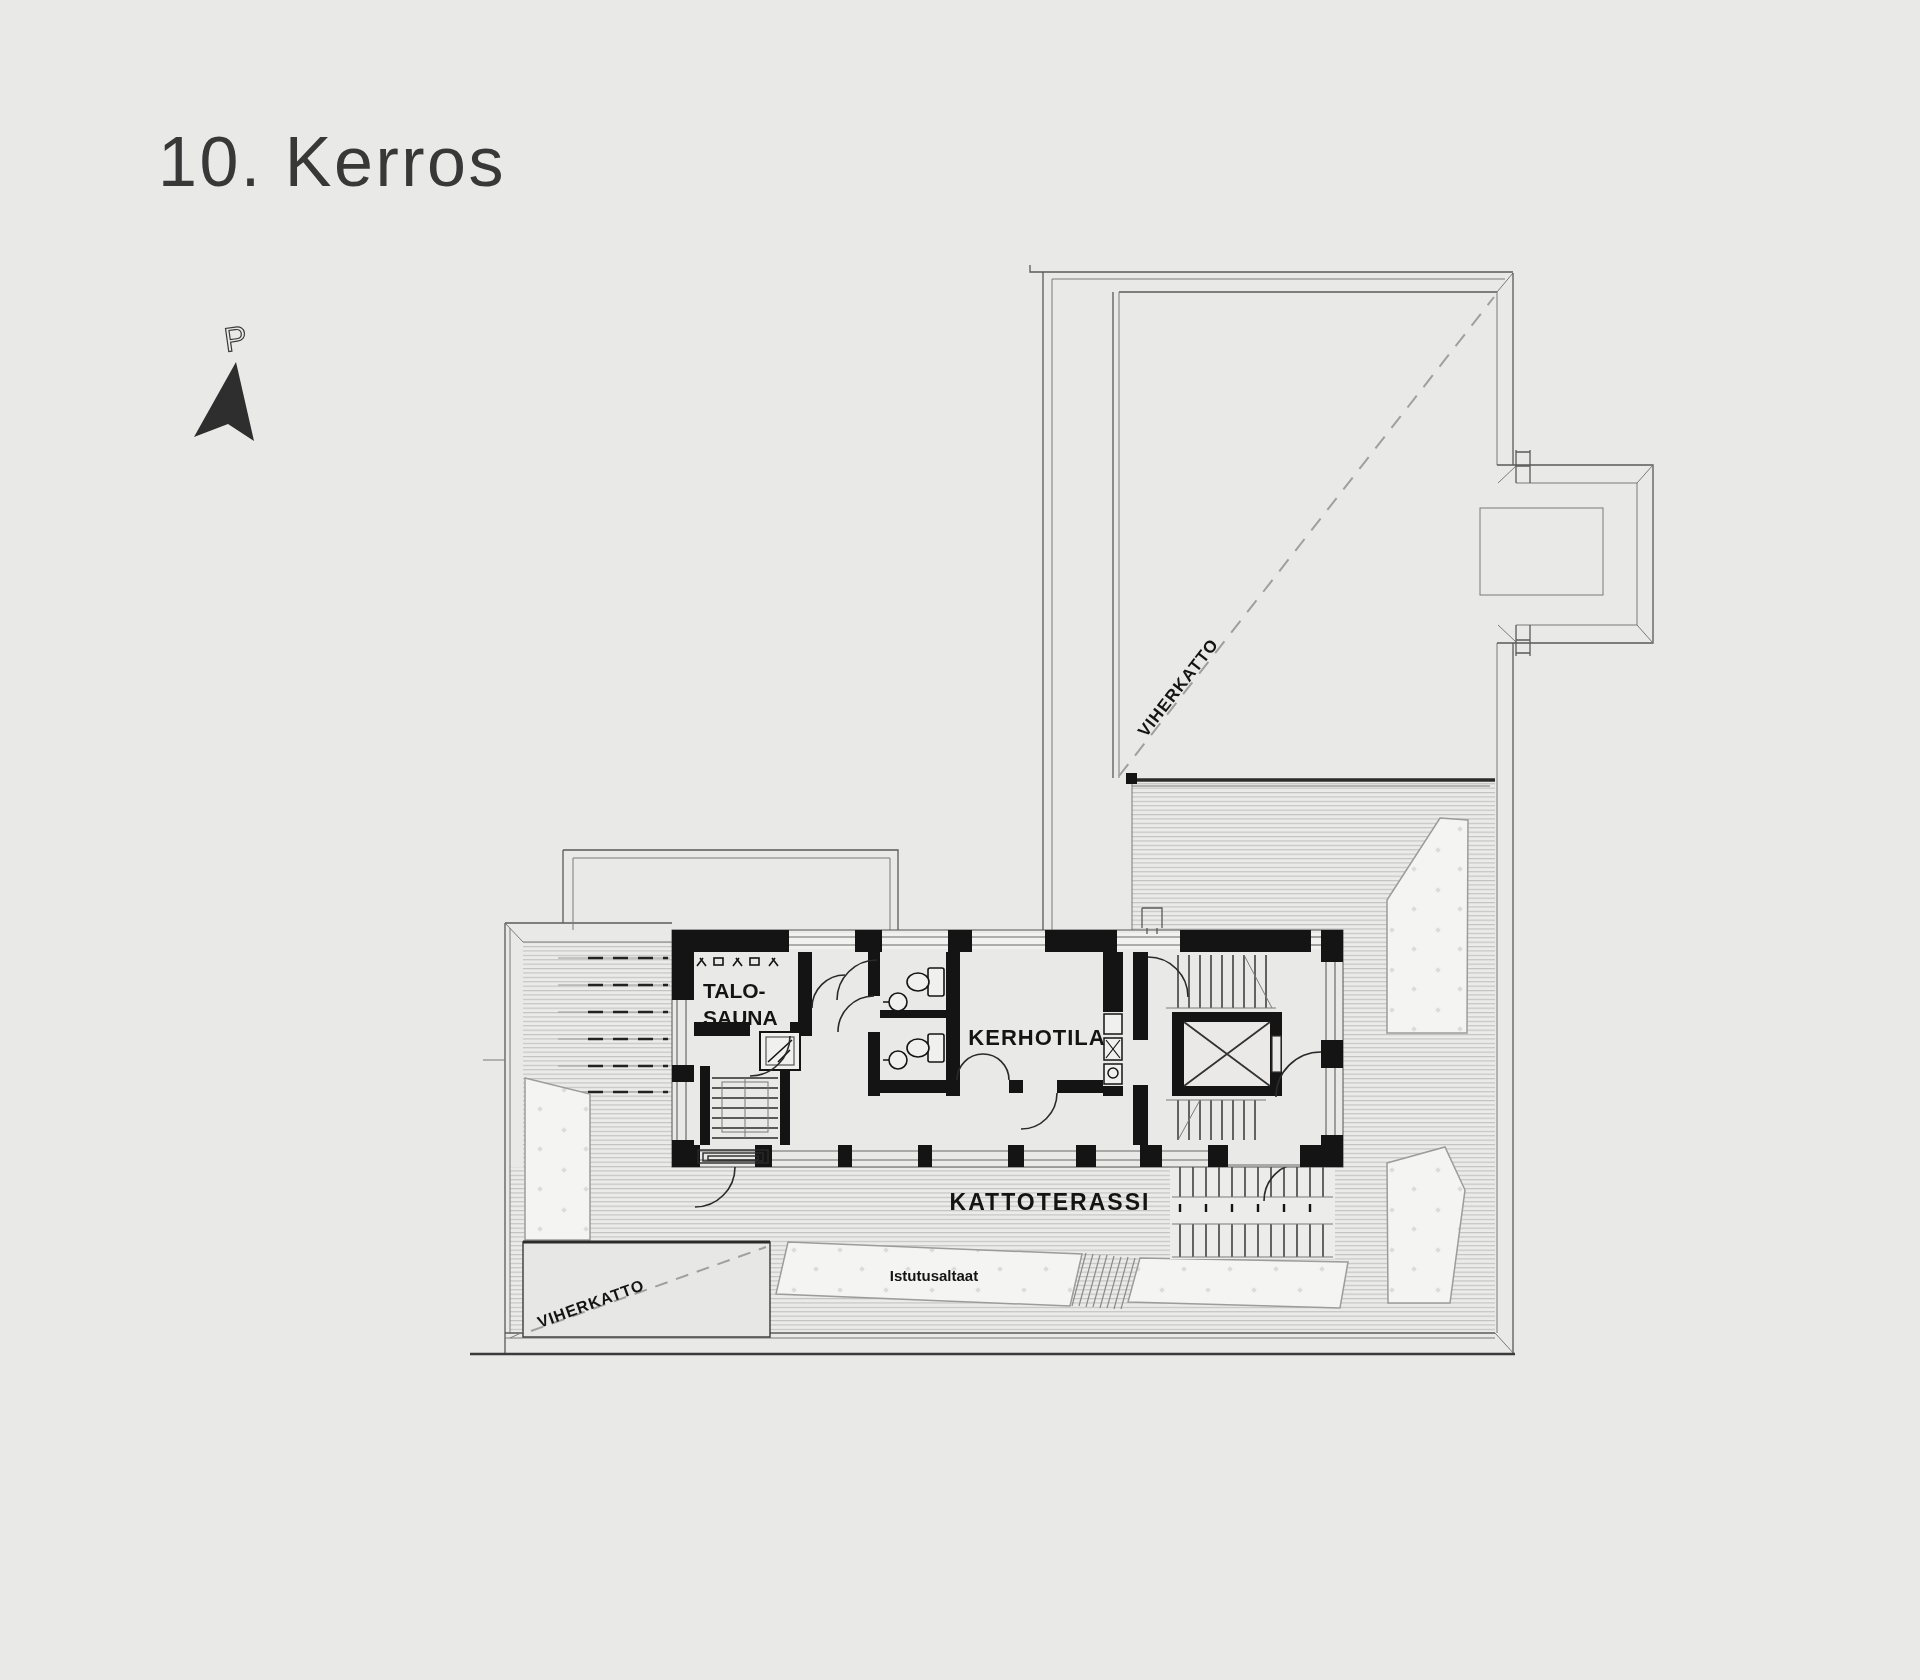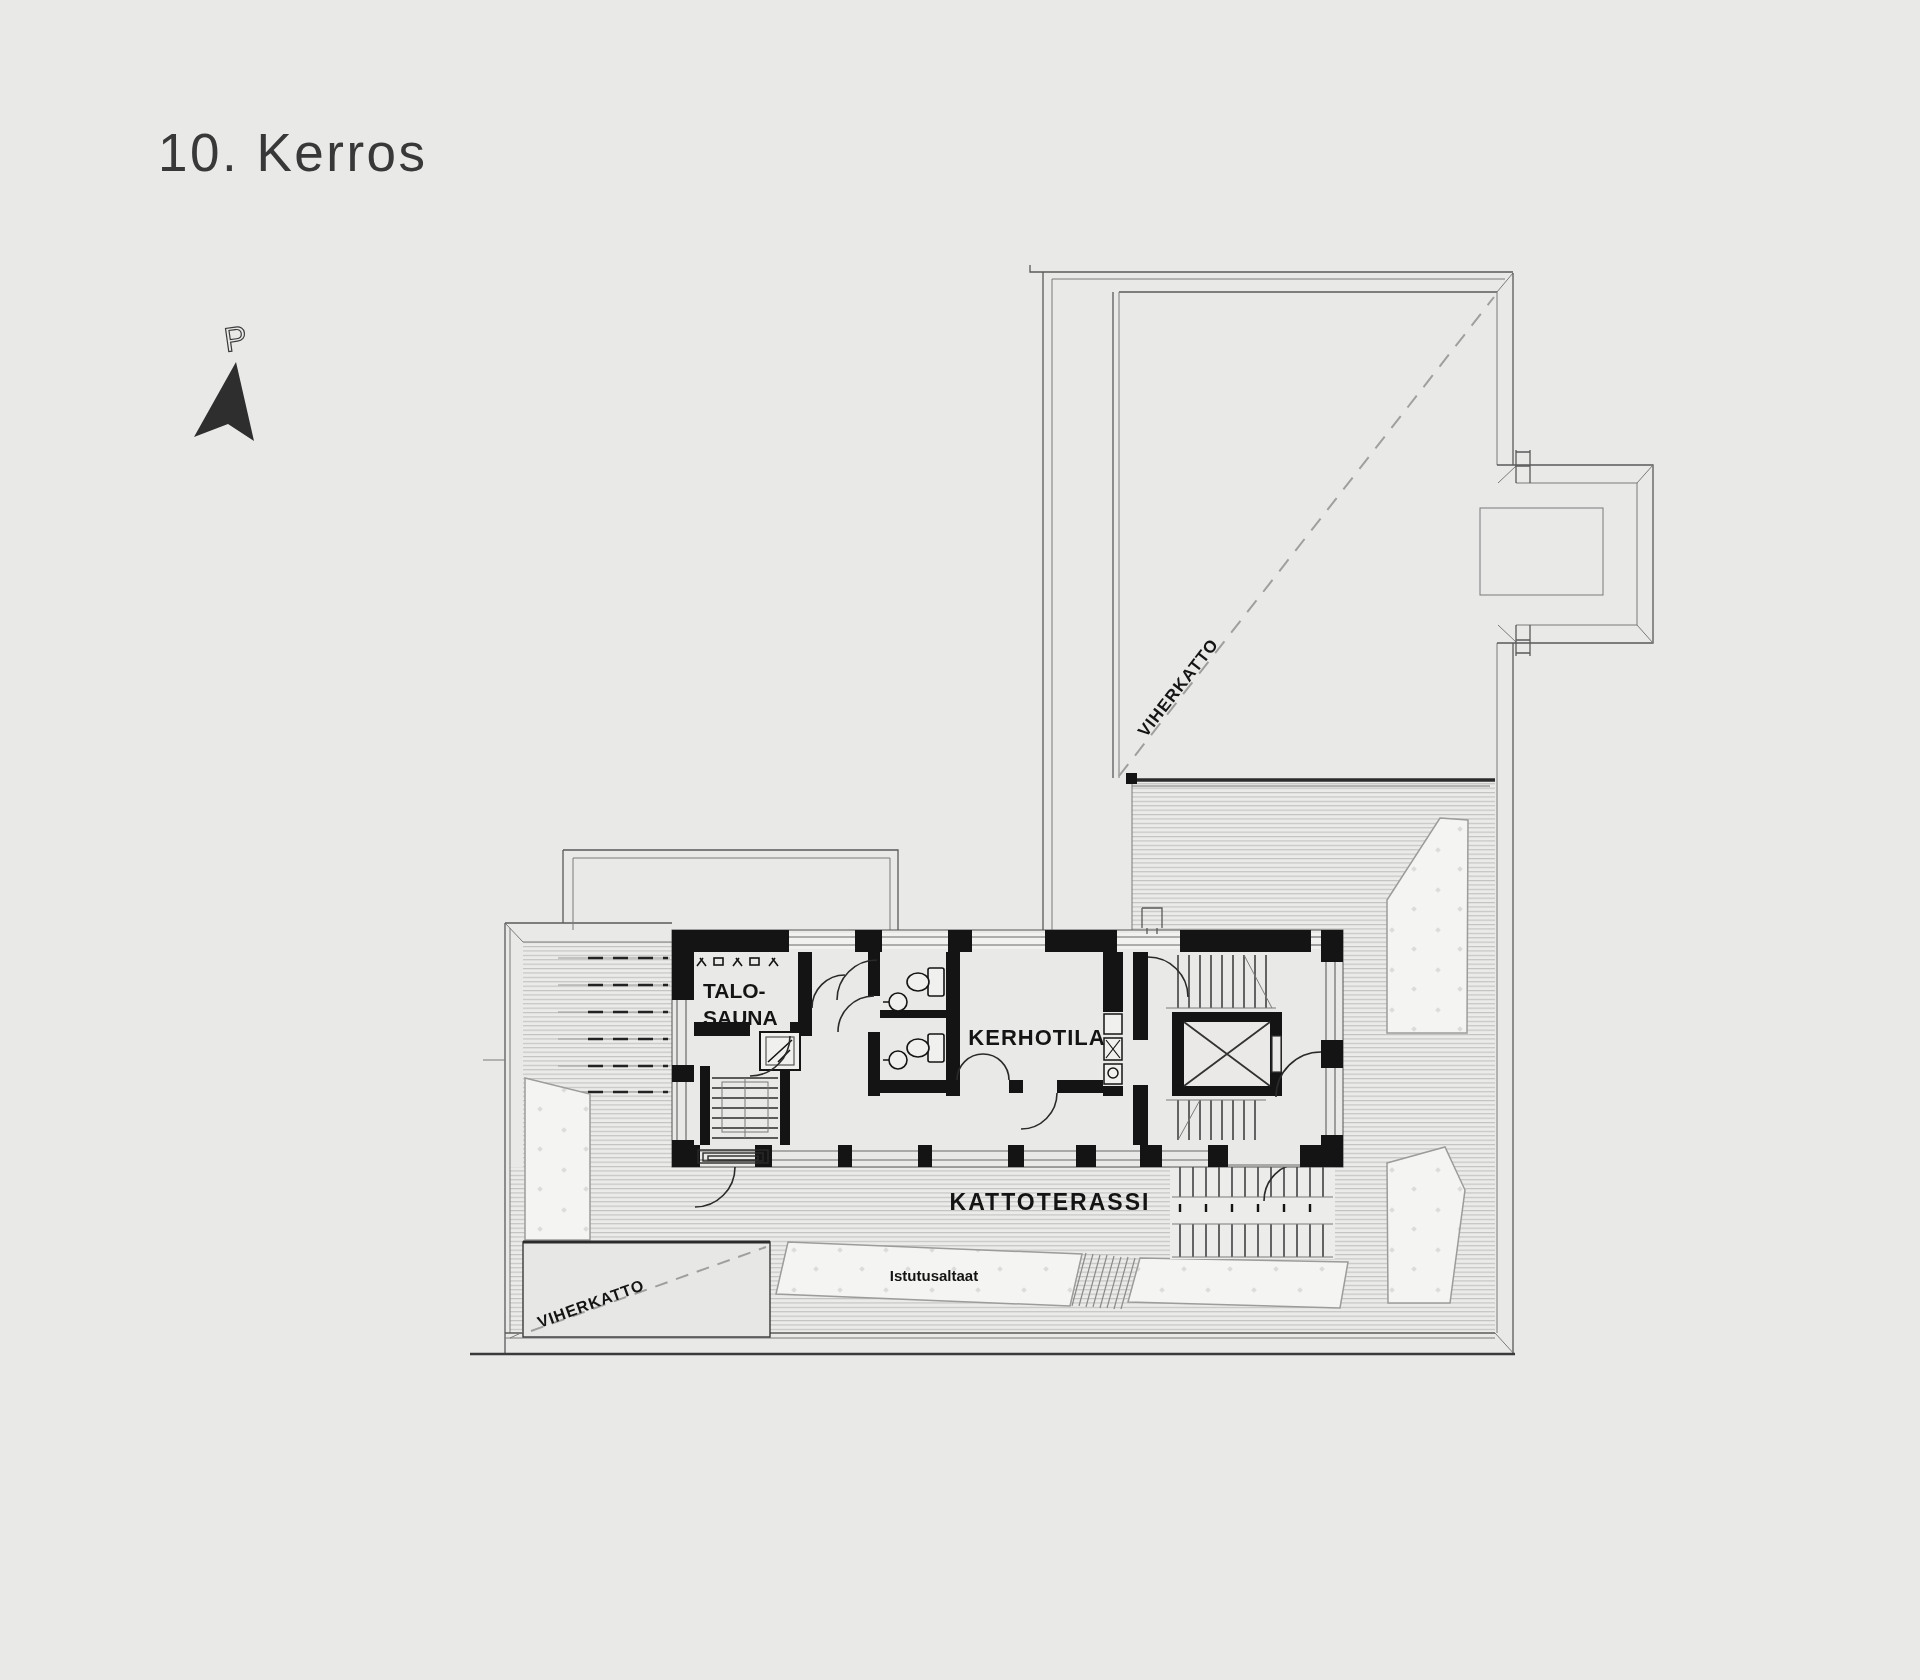--- a/index.html
+++ b/index.html
@@ -4,21 +4,21 @@
 <style>
   html,body{margin:0;padding:0;}
   body{
     width:1920px;height:1680px;
     background:#e9e9e8;
     font-family:"Liberation Sans", sans-serif;
     overflow:hidden;position:relative;
   }
   .page-title{
     position:absolute;left:158px;top:122px;
-    font-size:53px;font-weight:300;letter-spacing:2.5px;
+    font-size:70px;font-weight:300;letter-spacing:2.5px;
     color:#383838;
   }
   svg text{font-family:"Liberation Sans", sans-serif;}
   .plan-label{font-weight:bold;fill:#141414;}
   .thin{stroke:#5a5a5a;stroke-width:1.3;fill:none;}
   .thin2{stroke:#7a7a7a;stroke-width:1;fill:none;}
   .wall{fill:#141414;stroke:none;}
   .arc{stroke:#2a2a2a;stroke-width:1.6;fill:none;}
   .tread{stroke:#2a2a2a;stroke-width:1.4;}
   .winline{stroke:#6b6b6b;stroke-width:1.2;}

